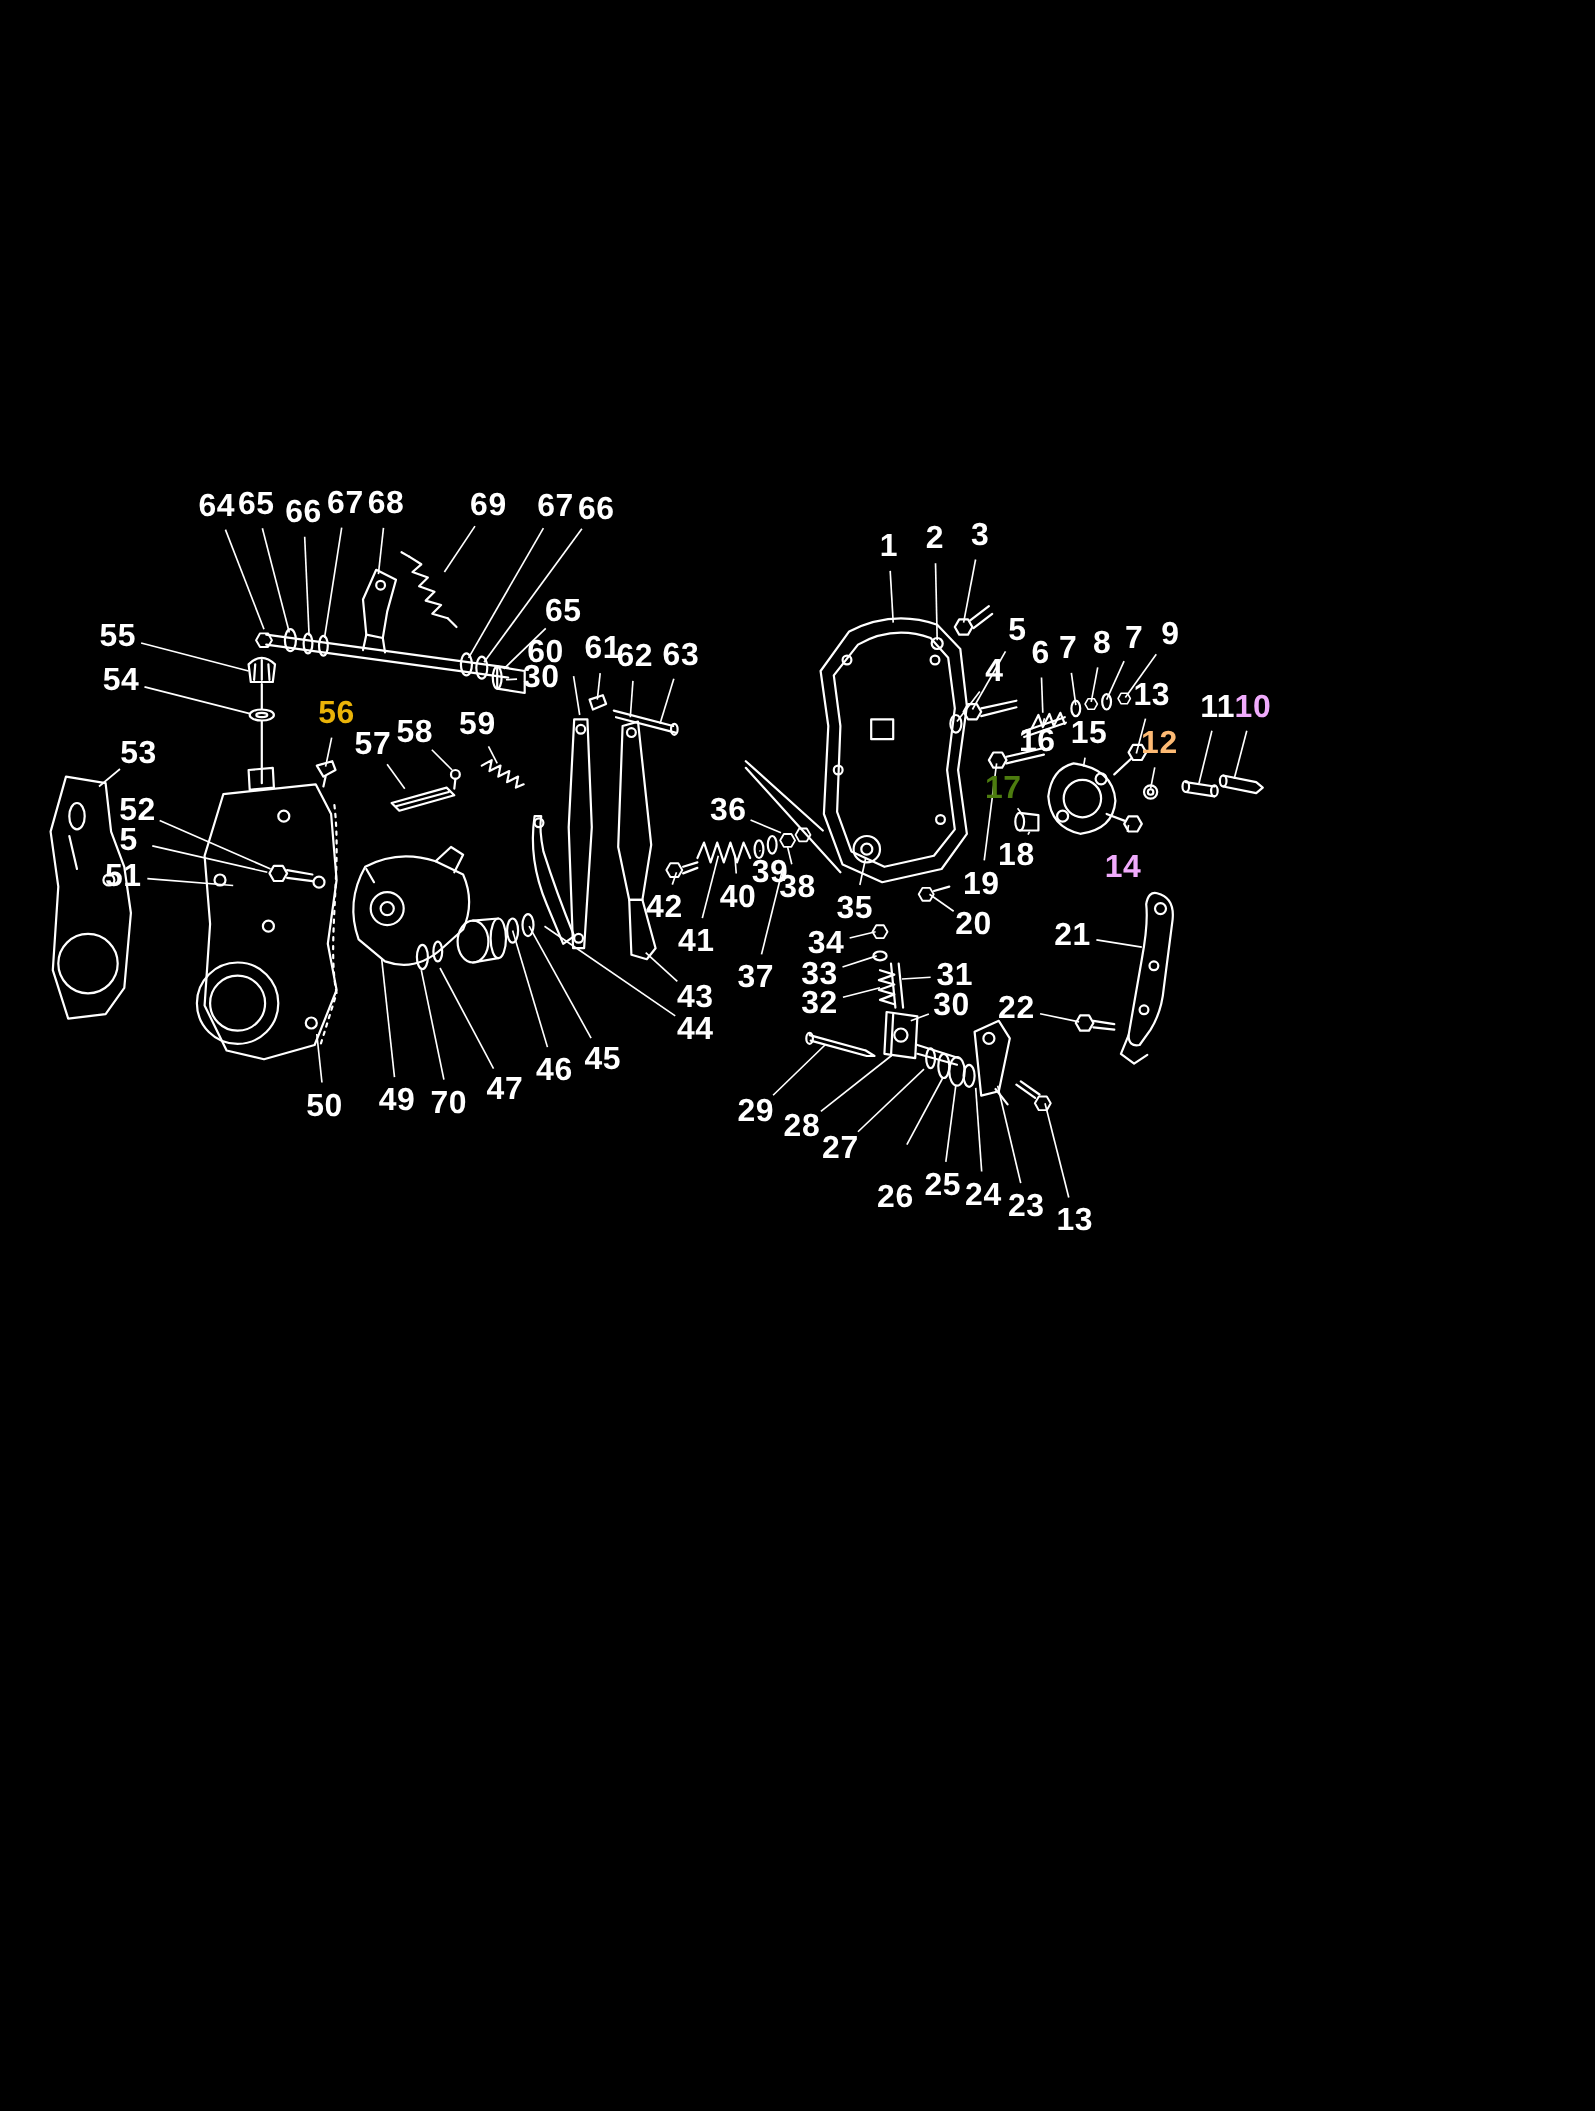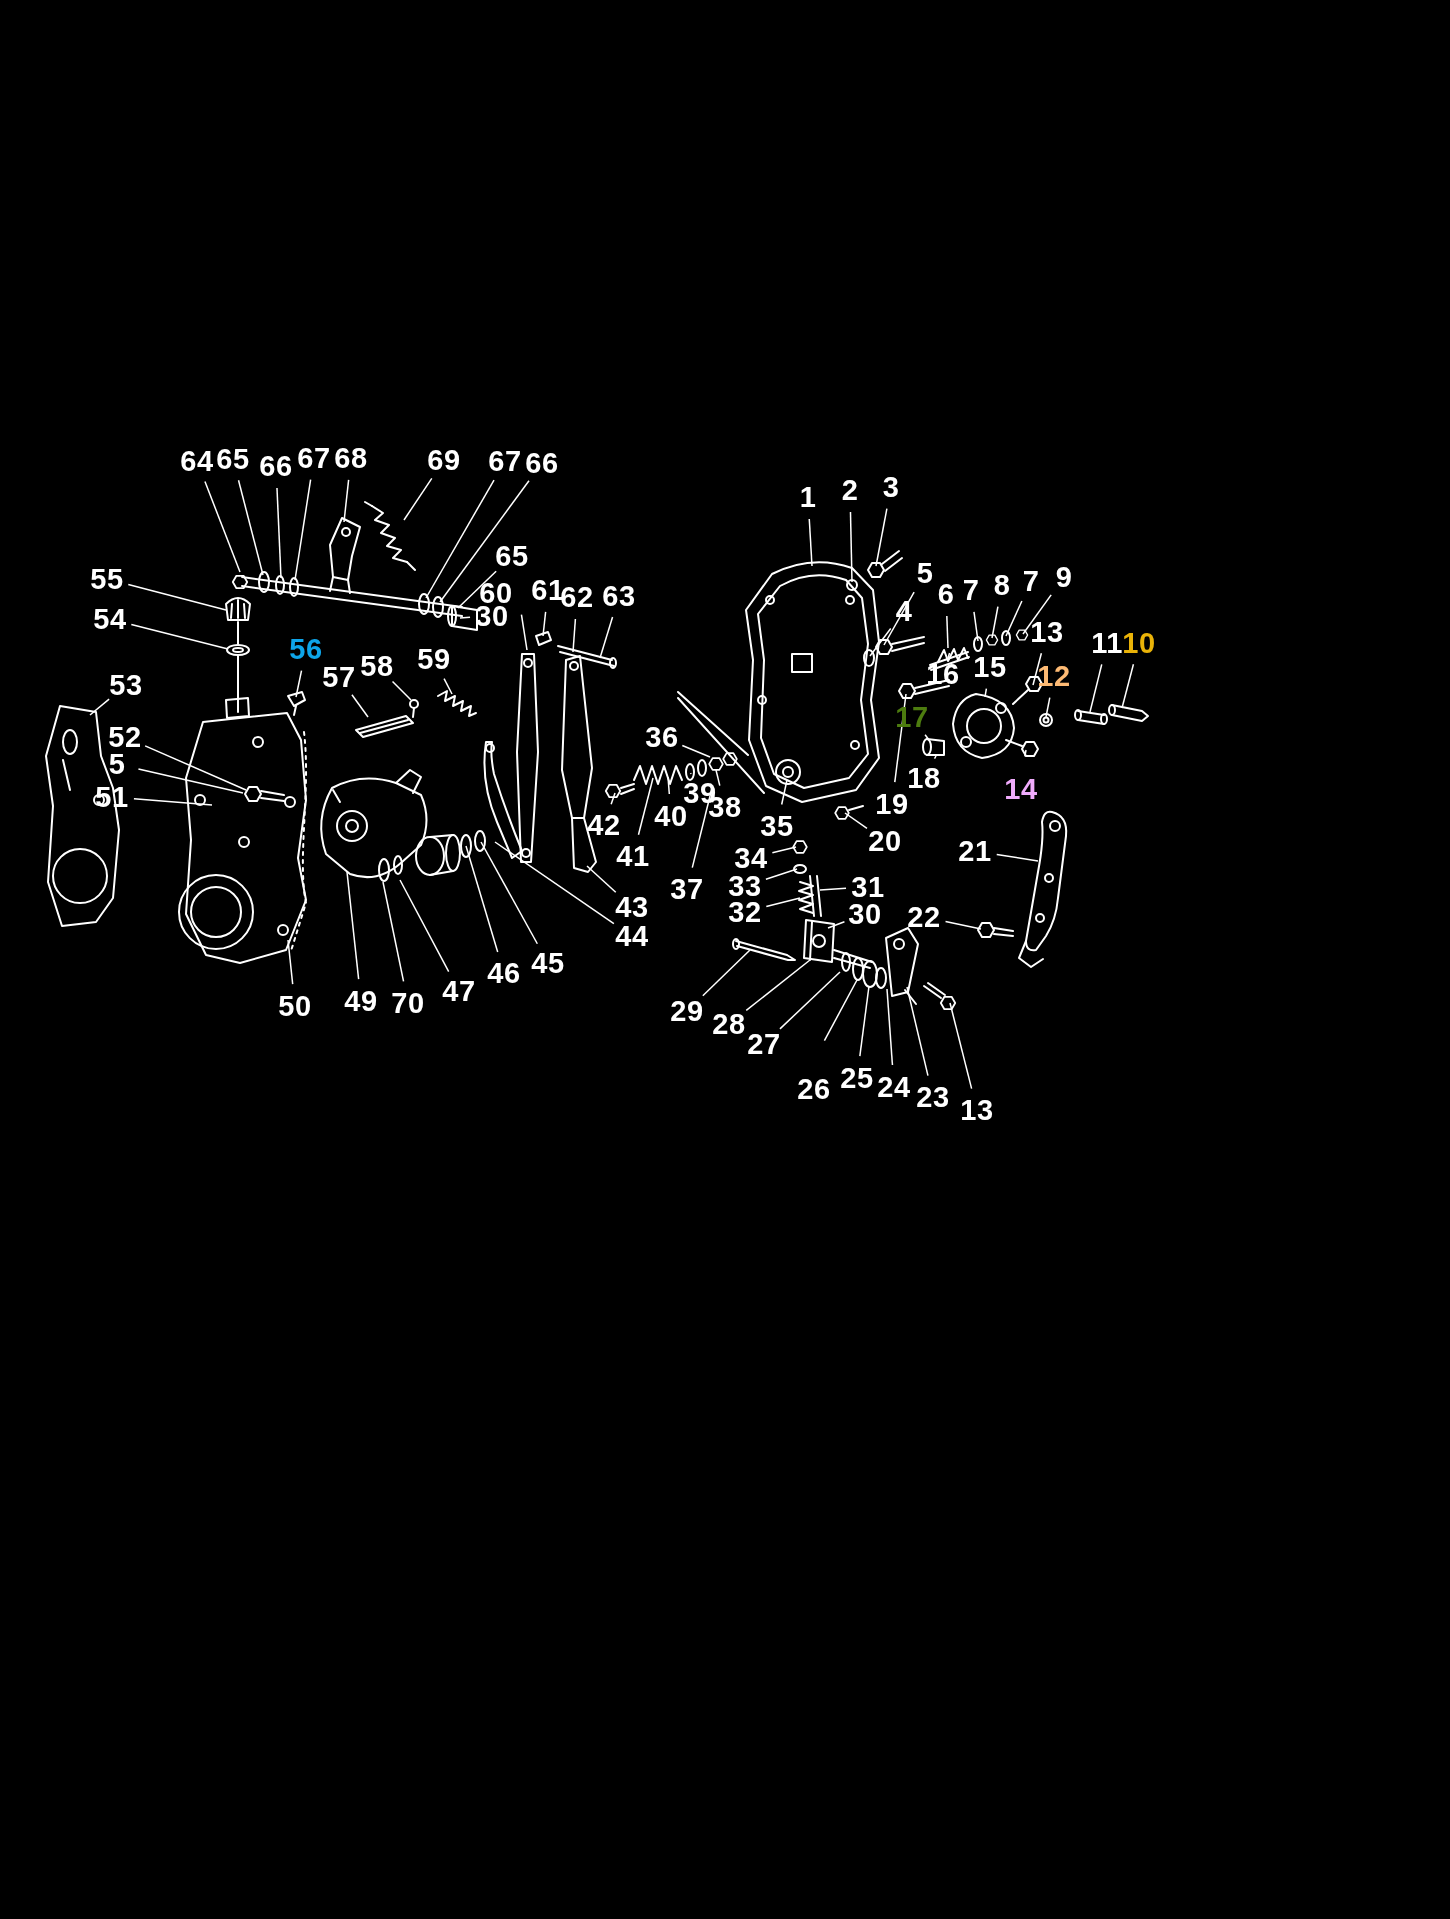--- a/index.html
+++ b/index.html
@@ -374,25 +374,25 @@
       <div class="callout" style="left: 925px; top: 573px; color: rgb(255, 255, 255);">5</div>
       <div class="callout" style="left: 946px; top: 594px; color: rgb(255, 255, 255);">6</div>
       <div class="callout" style="left: 971px; top: 590px; color: rgb(255, 255, 255);">7</div>
       <div class="callout" style="left: 1002px; top: 585px; color: rgb(255, 255, 255);">8</div>
       <div class="callout" style="left: 1031px; top: 581px; color: rgb(255, 255, 255);">7</div>
       <div class="callout" style="left: 1064px; top: 577px; color: rgb(255, 255, 255);">9</div>
       <div class="callout" style="left: 110px; top: 619px; color: rgb(255, 255, 255);">54</div>
       <div class="callout" style="left: 904px; top: 611px; color: rgb(255, 255, 255);">4</div>
       <div class="callout" style="left: 492px; top: 616px; color: rgb(255, 255, 255);">30</div>
       <div class="callout" style="left: 1047px; top: 632px; color: rgb(255, 255, 255);">13</div>
-      <div class="callout" style="left: 306px; top: 649px; color: #0ea5e9; text-align: right;">56</div>
+      <div class="callout" style="left: 306px; top: 649px; color: #eab308; text-align: right;">56</div>
       <div class="callout" style="left: 943px; top: 674px; color: rgb(255, 255, 255);">16</div>
       <div class="callout" style="left: 990px; top: 667px; color: rgb(255, 255, 255);">15</div>
       <div class="callout" style="left: 1107px; top: 643px; color: rgb(255, 255, 255);">11</div>
-      <div class="callout" style="left: 1139px; top: 643px; color: #eab308;">10</div>
+      <div class="callout" style="left: 1139px; top: 643px; color: #f0abfc;">10</div>
       <div class="callout" style="left: 339px; top: 677px; color: rgb(255, 255, 255);">57</div>
       <div class="callout" style="left: 377px; top: 666px; color: rgb(255, 255, 255);">58</div>
       <div class="callout" style="left: 434px; top: 659px; color: rgb(255, 255, 255);">59</div>
       <div class="callout" style="left: 1054px; top: 676px; color: #fdba74;">12</div>
       <div class="callout" style="left: 126px; top: 685px; color: rgb(255, 255, 255);">53</div>
       <div class="callout" style="left: 125px; top: 737px; color: rgb(255, 255, 255);">52</div>
       <div class="callout" style="left: 912px; top: 717px; color: #4d7c0f;">17</div>
       <div class="callout" style="left: 662px; top: 737px; color: rgb(255, 255, 255);">36</div>
       <div class="callout" style="left: 117px; top: 764px; color: rgb(255, 255, 255);">5</div>
       <div class="callout" style="left: 700px; top: 793px; color: rgb(255, 255, 255);">39</div>

